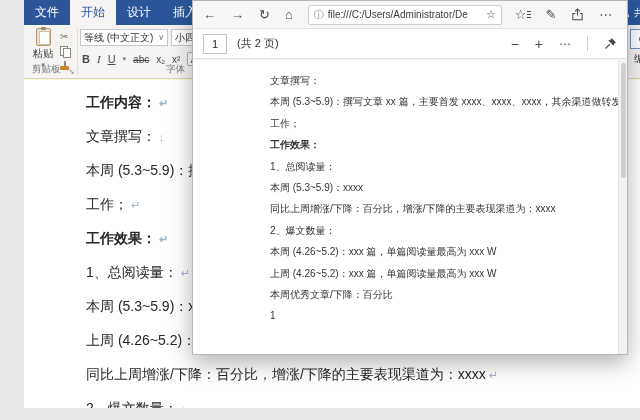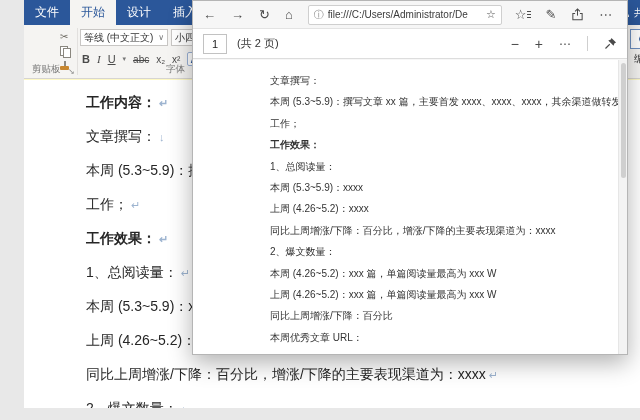--- a/index.html
+++ b/index.html
@@ -118,20 +118,25 @@
       <div class="wtab">设计</div>
       <div class="wtab">插入</div>
       <div class="wtab">布局</div>
       <div class="share-btn">
         <span class="person"></span>
         <span>共享</span>
       </div>
     </div>
 
     <div class="ribbon">
+      <div class="paste-btn">
+        <div class="clipb"></div>
+        <div class="paste-lbl">粘贴</div>
+        <div class="dd">▾</div>
+      </div>
       <div class="mini-tools">
         <span class="mini">
             <span>✂</span>
           </span>
         <span class="mini">
             <span class="copy-ic"></span>
           </span>
         <span class="mini">
             <span class="paint-ic"></span>
           </span>
@@ -244,27 +249,25 @@
     </div>
 
     <div class="econtent">
       <div class="plines">
         <div class="pline">文章撰写：</div>
         <div class="pline">本周 (5.3~5.9)：撰写文章 xx 篇，主要首发 xxxx、xxxx、xxxx，其余渠道做转发</div>
         <div class="pline">工作；</div>
         <div class="pline b">工作效果：</div>
         <div class="pline">1、总阅读量：</div>
         <div class="pline">本周 (5.3~5.9)：xxxx</div>
-        <div class="pline">上周 (4.26~5.2)：xxxx</div>
         <div class="pline">同比上周增涨/下降：百分比，增涨/下降的主要表现渠道为：xxxx</div>
         <div class="pline">2、爆文数量：</div>
         <div class="pline">本周 (4.26~5.2)：xxx 篇，单篇阅读量最高为 xxx W</div>
         <div class="pline">上周 (4.26~5.2)：xxx 篇，单篇阅读量最高为 xxx W</div>
-        <div class="pline">同比上周增涨/下降：百分比</div>
-        <div class="pline">本周优秀文章 URL：</div>
+        <div class="pline">本周优秀文章/下降：百分比</div>
         <div class="pline">1</div>
       </div>
       <div class="escroll">
         <div class="ethumb"></div>
       </div>
     </div>
   </div>
 
 </div>
 

